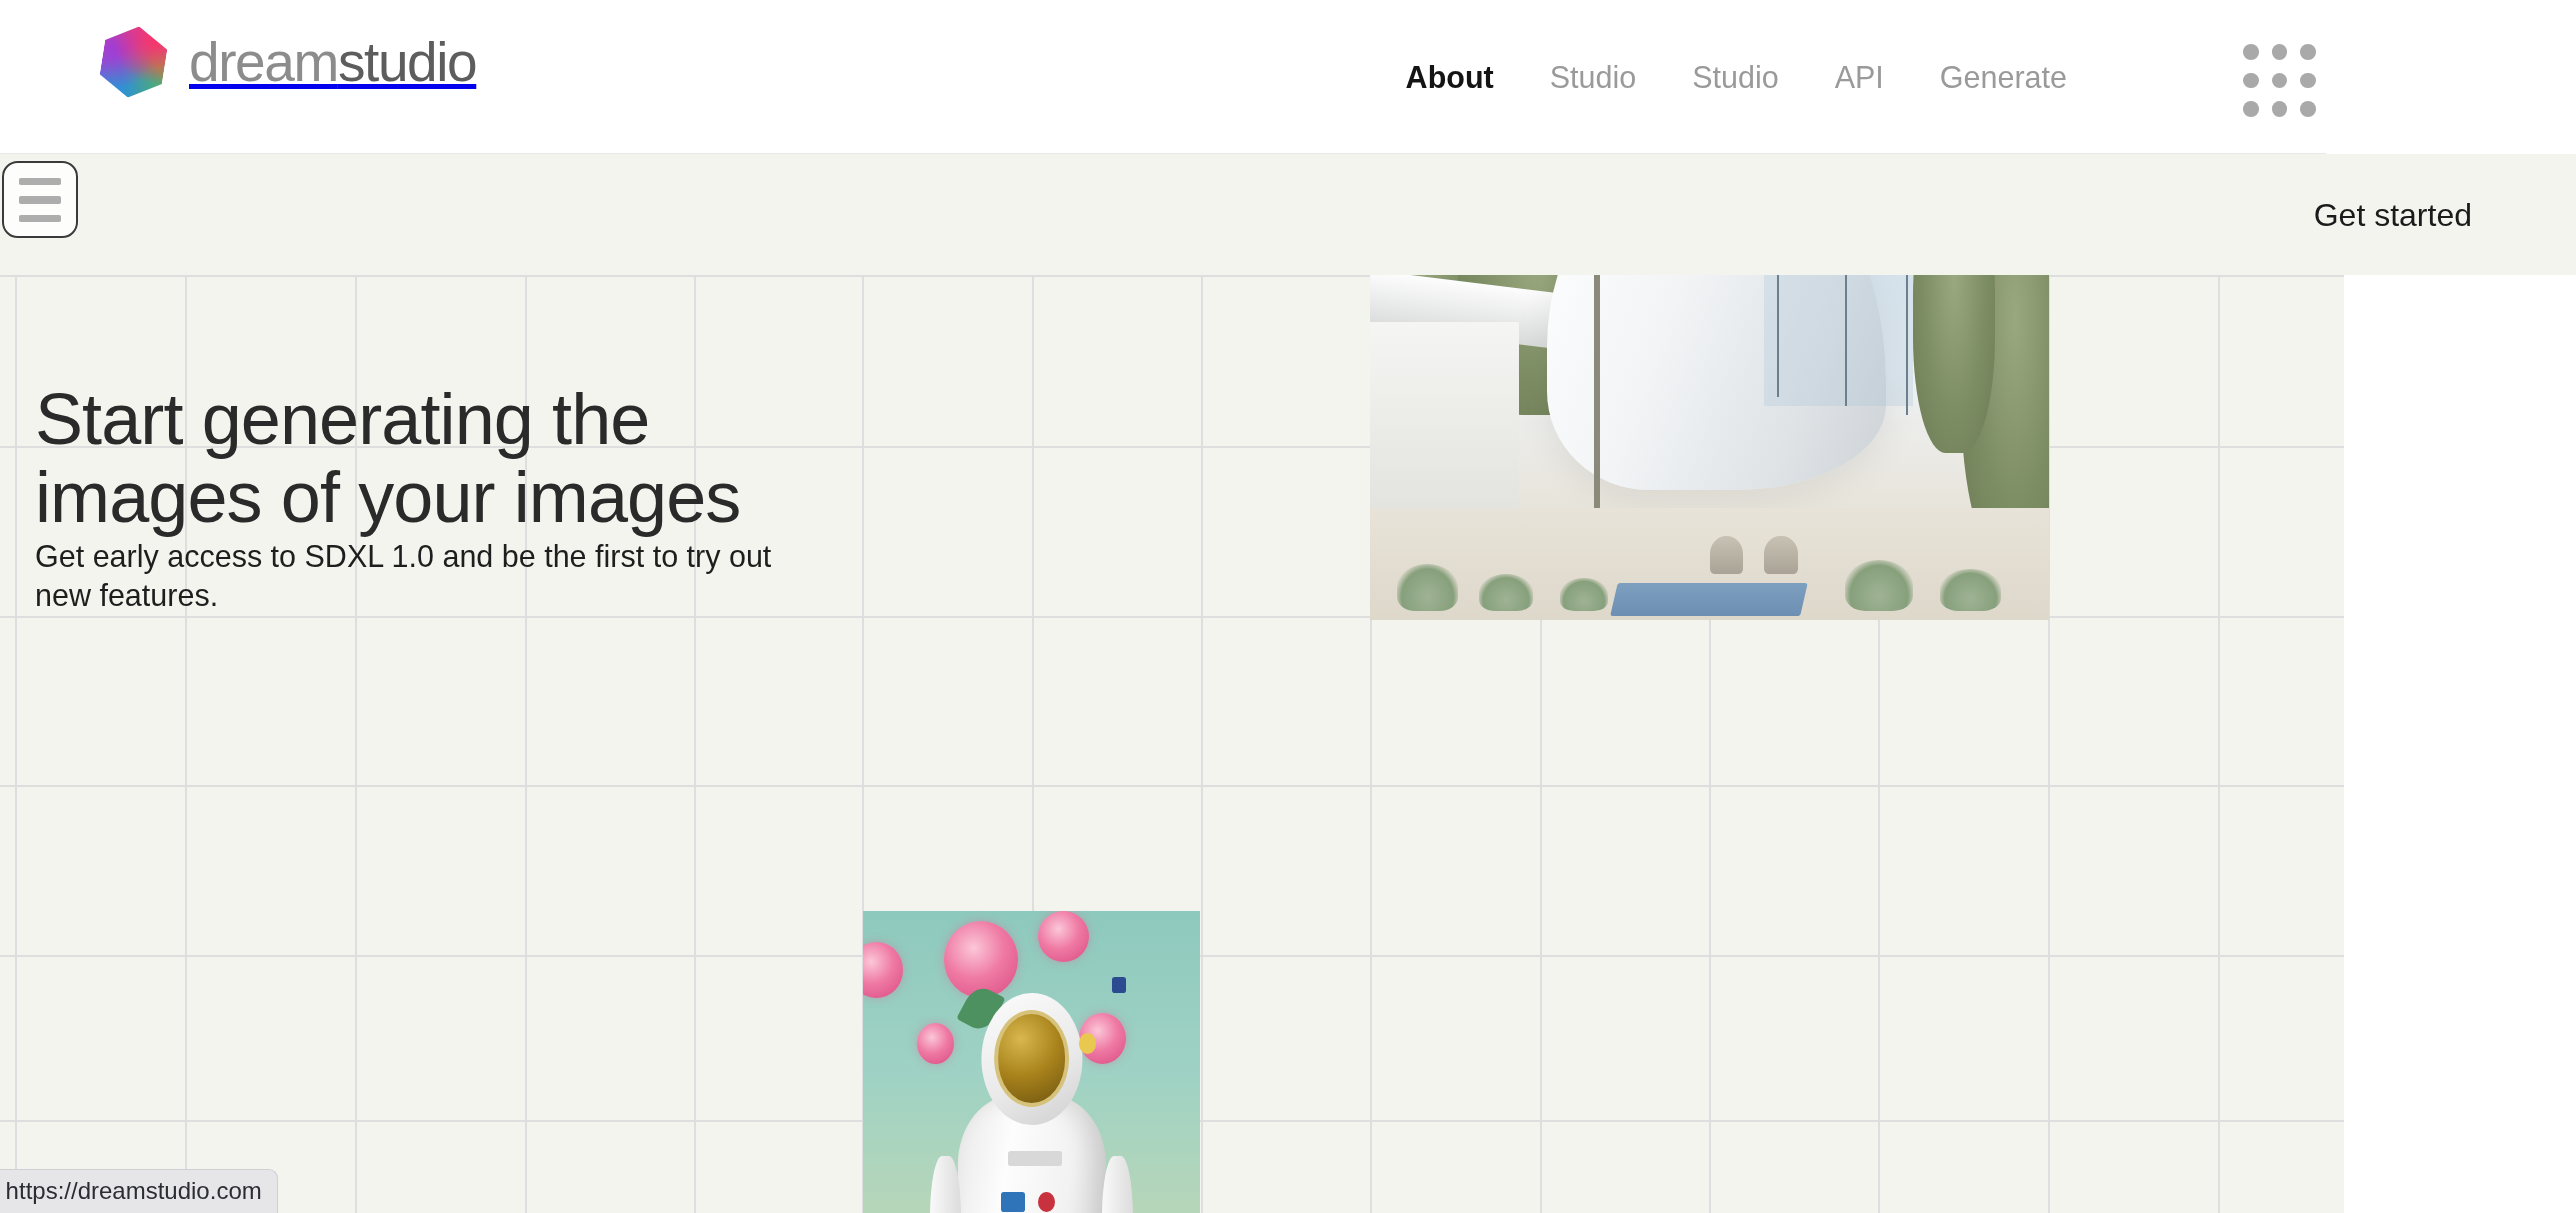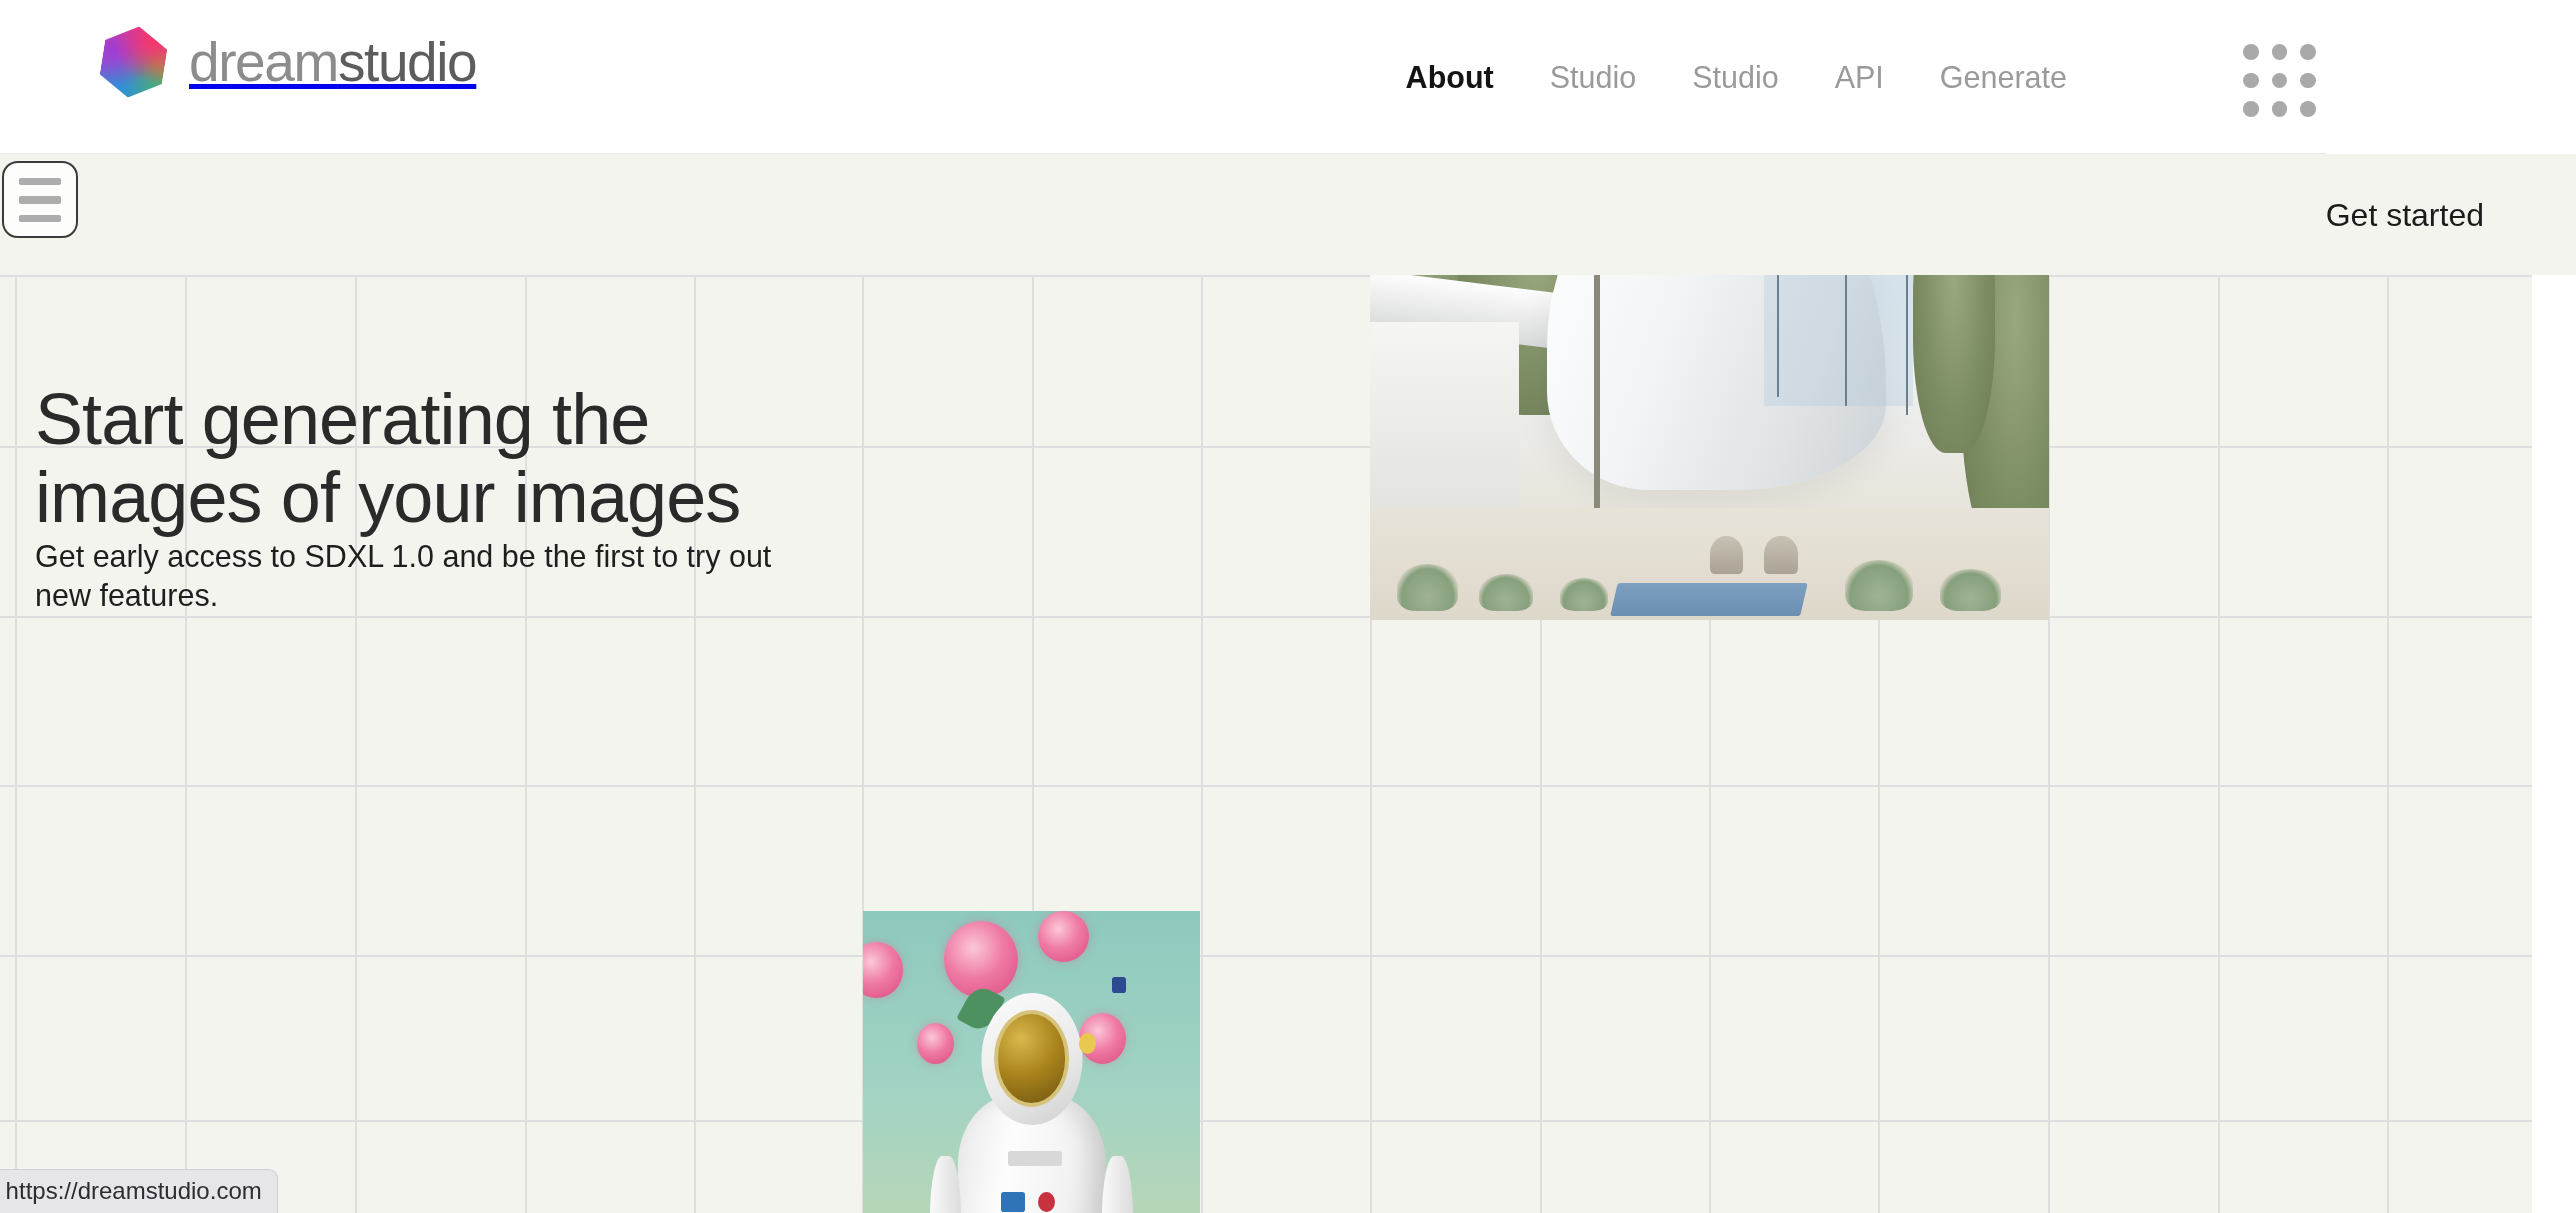--- a/index.html
+++ b/index.html
@@ -65,27 +65,27 @@
   }
   .hamburger{
     position:absolute; left:1.8px; top:7.4px;
     width:76px; height:77px; border-radius:15.7px;
     background:#fdfdfb; border:2.8px solid #3a3a3a;
     display:flex; flex-direction:column; justify-content:center;
     align-items:center; gap:11px; cursor:pointer;
   }
   .hamburger i{ display:block; width:42px; height:7.4px; background:#adadad; border-radius:1.8px; }
   .get-started{
-    position:absolute; right:92px; top:50%; transform:translateY(-50%);
+    position:absolute; right:104px; top:50%; transform:translateY(-50%);
     font-size:32px; color:#1b1b1b; text-decoration:none; cursor:pointer; white-space:nowrap;
   }
 
   
   .canvas{
-    position:absolute; top:275px; left:0; width:2532px; height:938px;
+    position:absolute; top:275px; left:0; width:2344px; height:938px;
     background:#f4f4ef; overflow:hidden;
   }
   .gridlines{ position:absolute; inset:0; pointer-events:none; }
   .gridlines .v{ position:absolute; top:0; bottom:0; width:1.8px; background:#dedede; }
   .gridlines .h{ position:absolute; left:0; right:0; height:1.8px; background:#dedede; }
 
   .tile{ position:absolute; overflow:hidden; background:#ddd; }
 
   
   .hero{

